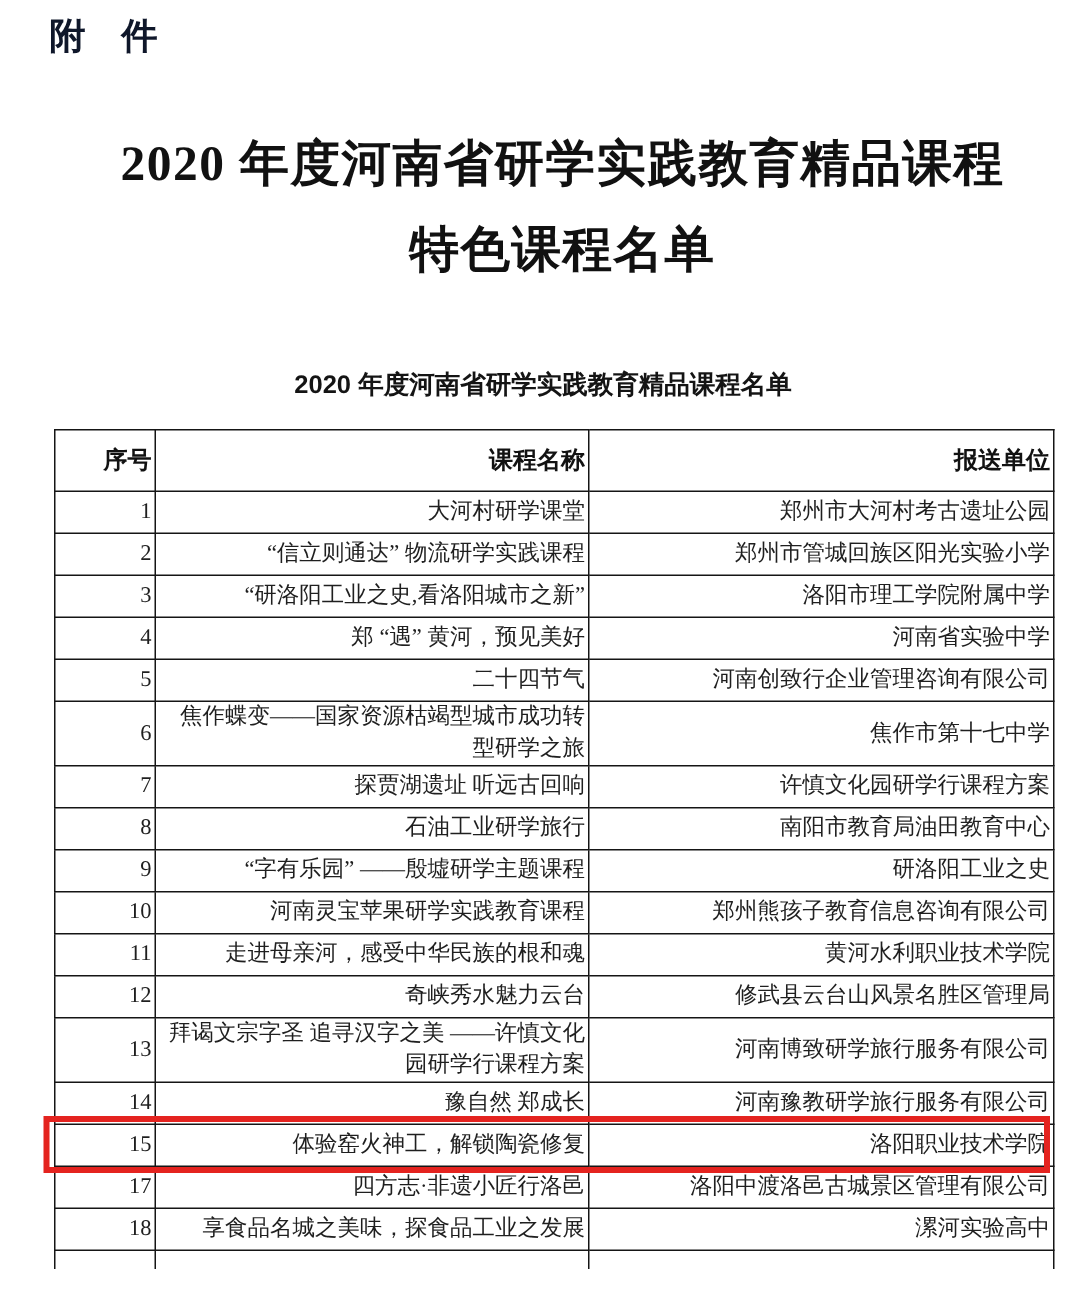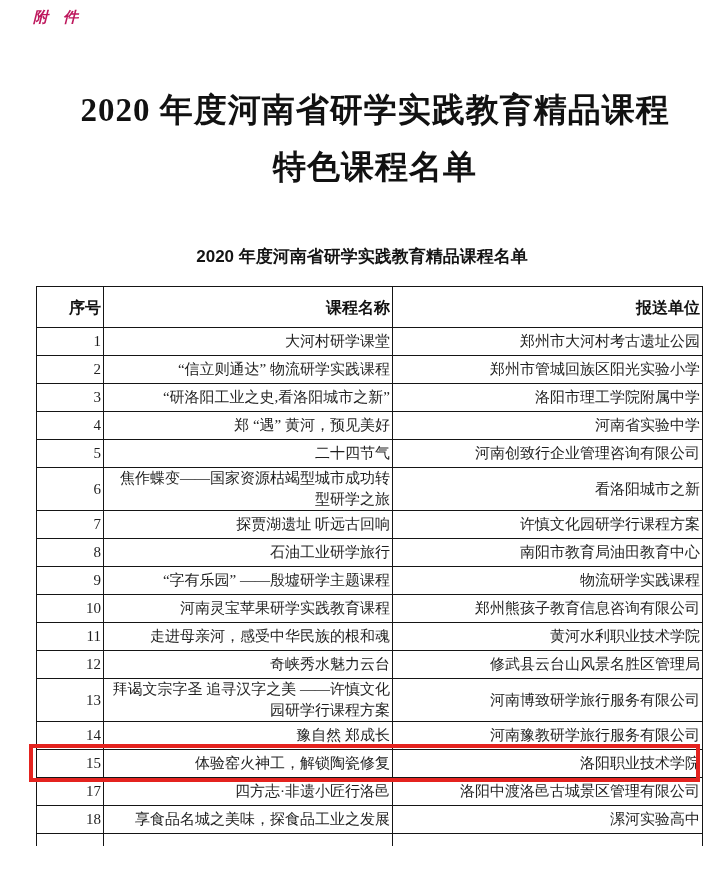--- a/index.html
+++ b/index.html
@@ -9,25 +9,24 @@
     height: 869px;
     background: #ffffff;
     overflow: hidden;
     font-family: "Liberation Serif", serif;
     color: #1c1c1c;
   }
   .attachment {
     position: absolute;
     left: 33px;
     top: 8px;
-    font-size: 15px;
+    font-size: 24px;
     font-weight: 700;
     font-family: "Liberation Sans", sans-serif;
-    color: #be185d;
-    font-style: italic;
+    color: #0f172a;
   }
   .title {
     position: absolute;
     top: 82px;
     left: 0;
     width: 100%;
     text-align: center;
     font-size: 33px;
     line-height: 57px;
     font-weight: 700;
@@ -131,36 +130,36 @@
           <td>河南省实验中学</td>
         </tr>
         <tr>
           <td>5</td>
           <td>二十四节气</td>
           <td>河南创致行企业管理咨询有限公司</td>
         </tr>
         <tr>
           <td>6</td>
           <td>焦作蝶变——国家资源枯竭型城市成功转型研学之旅</td>
-          <td>看洛阳城市之新</td>
+          <td>焦作市第十七中学</td>
         </tr>
         <tr>
           <td>7</td>
           <td>探贾湖遗址 听远古回响</td>
           <td>许慎文化园研学行课程方案</td>
         </tr>
         <tr>
           <td>8</td>
           <td>石油工业研学旅行</td>
           <td>南阳市教育局油田教育中心</td>
         </tr>
         <tr>
           <td>9</td>
           <td>“字有乐园” ——殷墟研学主题课程</td>
-          <td>物流研学实践课程</td>
+          <td>研洛阳工业之史</td>
         </tr>
         <tr>
           <td>10</td>
           <td>河南灵宝苹果研学实践教育课程</td>
           <td>郑州熊孩子教育信息咨询有限公司</td>
         </tr>
         <tr>
           <td>11</td>
           <td>走进母亲河，感受中华民族的根和魂</td>
           <td>黄河水利职业技术学院</td>

